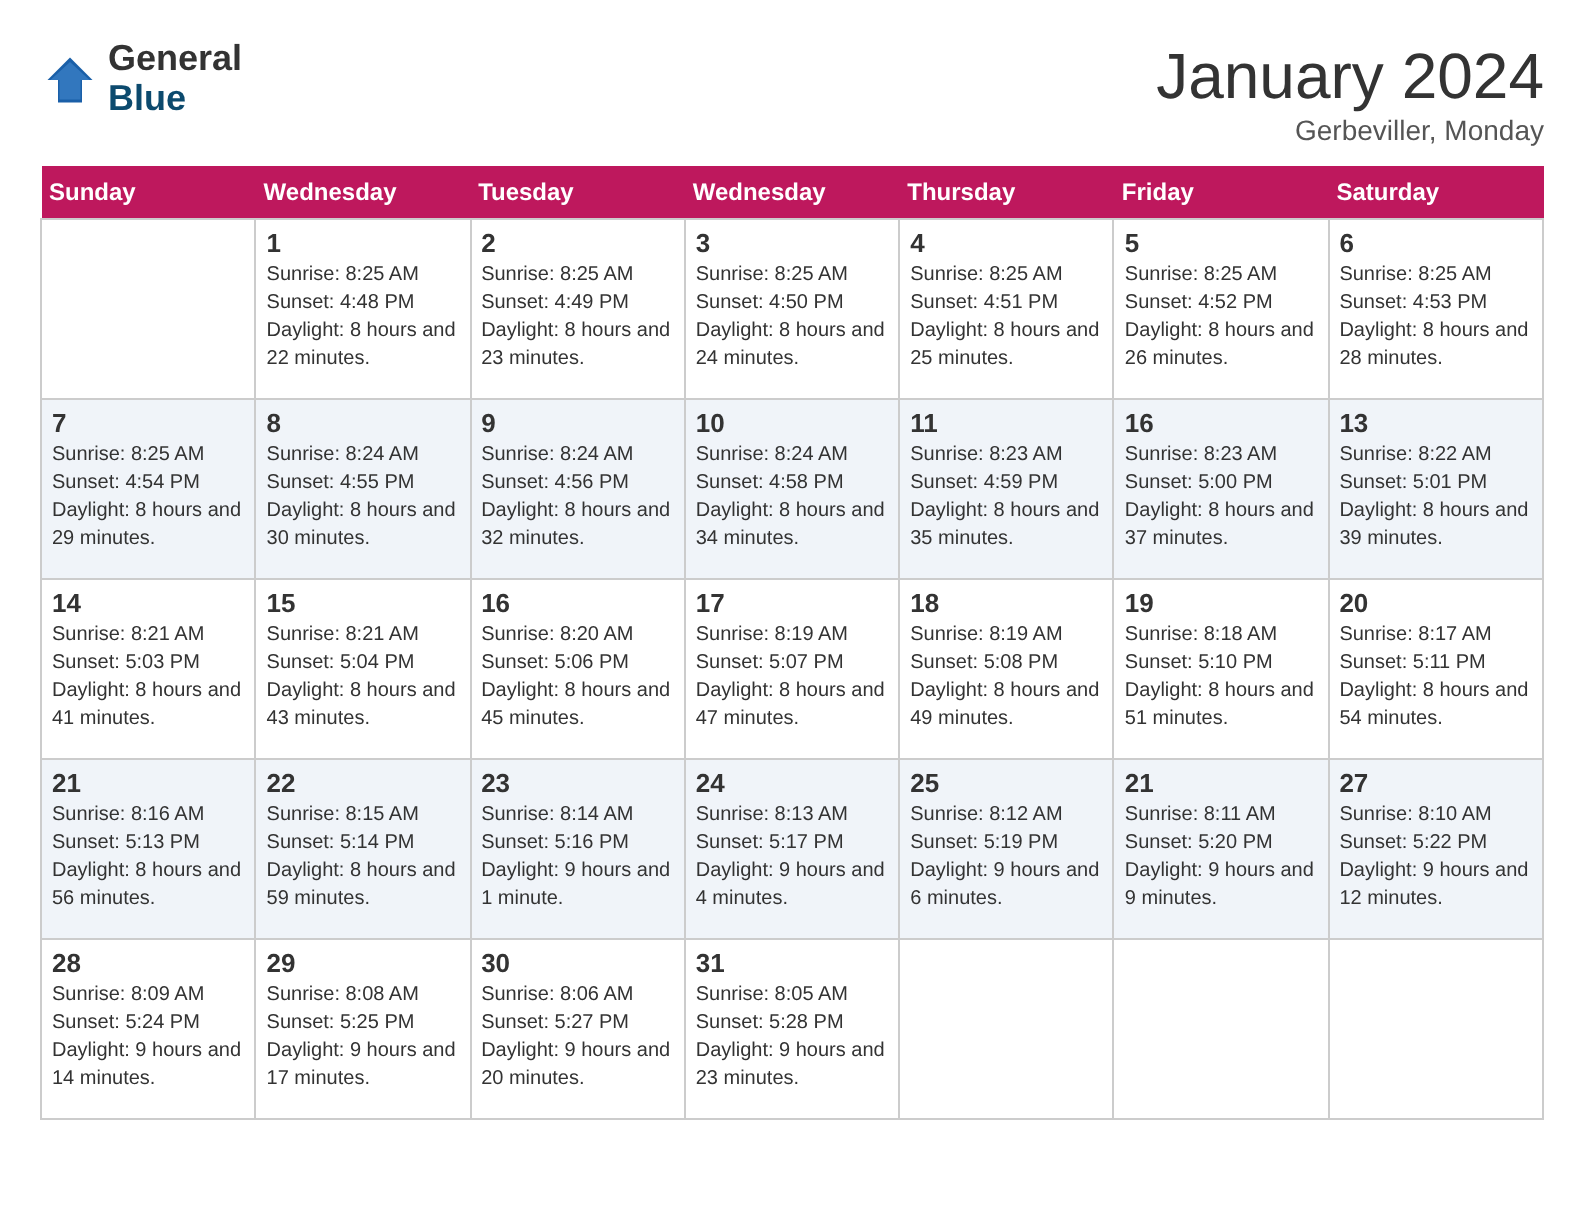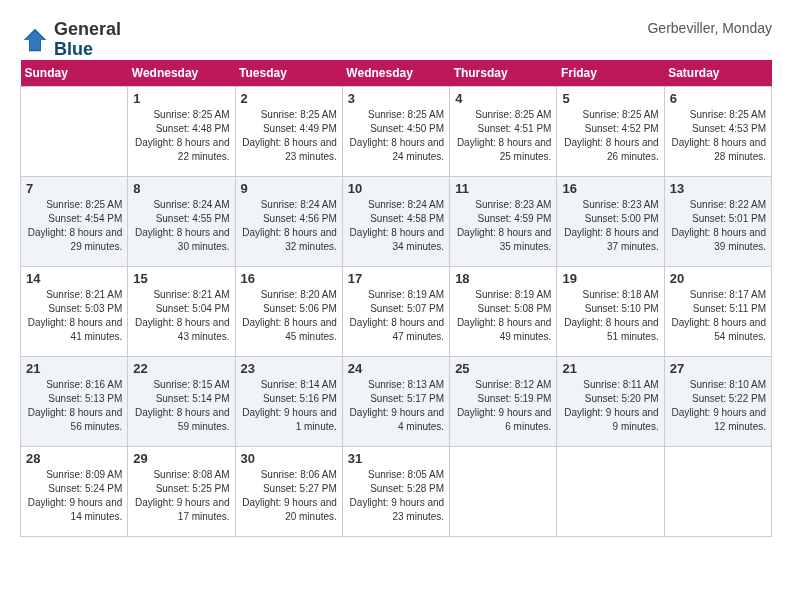--- a/index.html
+++ b/index.html
@@ -7,20 +7,21 @@
       font-family: Arial, sans-serif;
       background: #fff;
       width: 792px;
       min-height: 612px;
       padding: 20px;
     }
     .header {
       display: flex;
       justify-content: space-between;
       align-items: flex-start;
+      margin-bottom: 10px;
     }
     .logo {
       display: flex;
       align-items: center;
       gap: 4px;
     }
     .logo-text {
       font-size: 18px;
       font-weight: bold;
       line-height: 1.1;
@@ -67,21 +68,20 @@
     }
     .day-number {
       font-size: 13px;
       font-weight: bold;
       margin-bottom: 2px;
     }
     .day-info {
       font-size: 10px;
       line-height: 1.4;
       color: #333;
-      text-align: right;
     }
     .empty-cell { background: #f9f9f9; }
     tbody tr:nth-child(odd) td { background-color: #fff; }
     tbody tr:nth-child(even) td { background-color: #f0f4f9; }
     .empty-cell { background-color: inherit !important; }
   </style>
 </head>
 <body>
 
 <div class="header">
@@ -89,20 +89,21 @@
     <svg class="logo-icon" viewBox="0 0 40 40">
       <polygon points="20,5 35,20 28,20 28,35 12,35 12,20 5,20" fill="#1a5fa8"></polygon>
       <polygon points="20,8 33,20 27,20 27,33 13,33 13,20 7,20" fill="#4a90d4" opacity="0.5"></polygon>
     </svg>
     <div class="logo-text">
       <span class="logo-general">General</span><br>
       <span class="logo-blue">Blue</span>
     </div>
   </div>
   <div class="title-block">
+    <div class="month-year">January 2024</div>
     <div class="location">Gerbeviller, Monday</div>
   </div>
 </div>
 
 <table>
   <thead>
     <tr>
     <th>Sunday</th>
         <th>Wednesday</th>
         <th>Tuesday</th>

